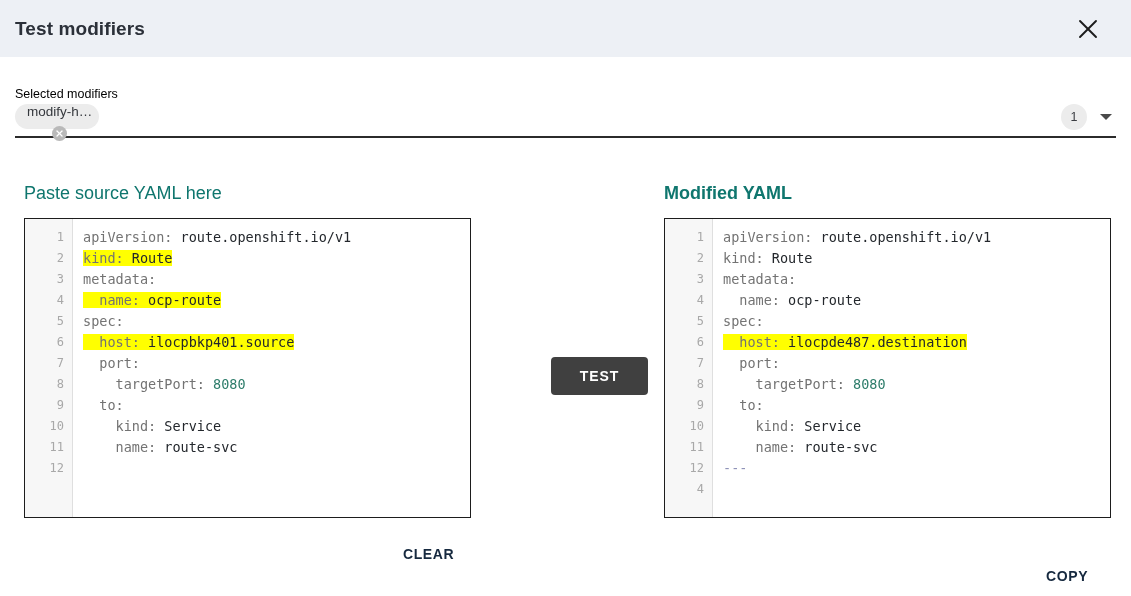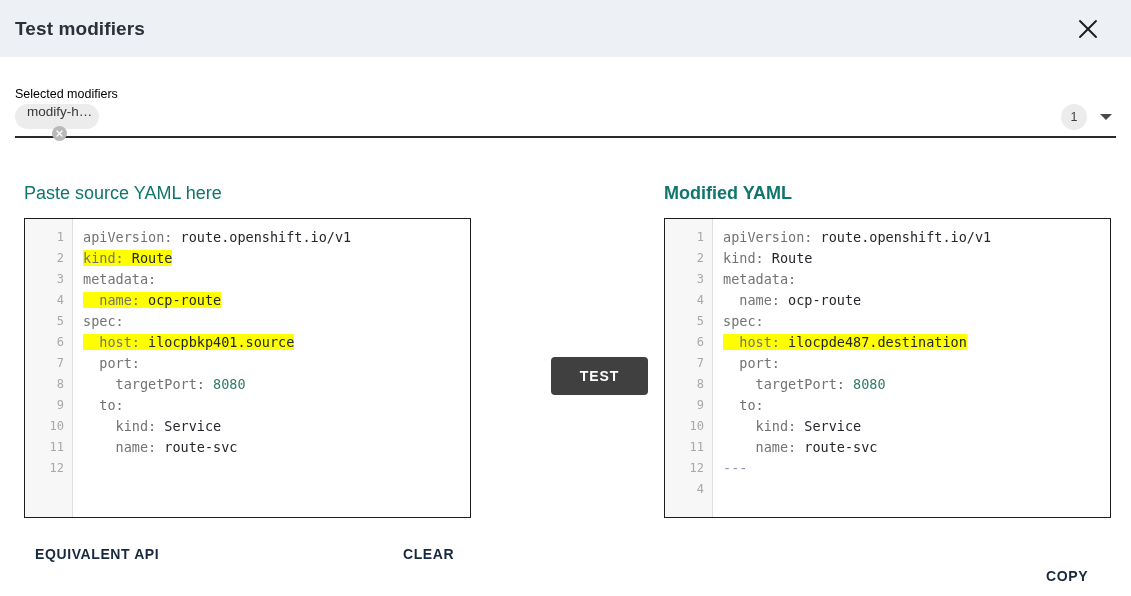--- a/index.html
+++ b/index.html
@@ -308,17 +308,16 @@
         <div class="cl"><span class="seg"><span class="k">  port:</span></span></div>
         <div class="cl"><span class="seg"><span class="k">    targetPort:</span><span class="v"> </span><span class="num">8080</span></span></div>
         <div class="cl"><span class="seg"><span class="k">  to:</span></span></div>
         <div class="cl"><span class="seg"><span class="k">    kind:</span><span class="v"> Service</span></span></div>
         <div class="cl"><span class="seg"><span class="k">    name:</span><span class="v"> route-svc</span></span></div>
         <div class="cl"><span class="seg"><span class="doc">---</span></span></div>
         <div class="cl">&nbsp;</div>
       </div>
   </div>
 
-  <button class="flat-btn" id="btn-equivalent-api">EQUIVALENT API</button>
   <button class="flat-btn" id="btn-clear">CLEAR</button>
   <button class="flat-btn" id="btn-copy">COPY</button>
 
 </div>
 
 </body></html>

